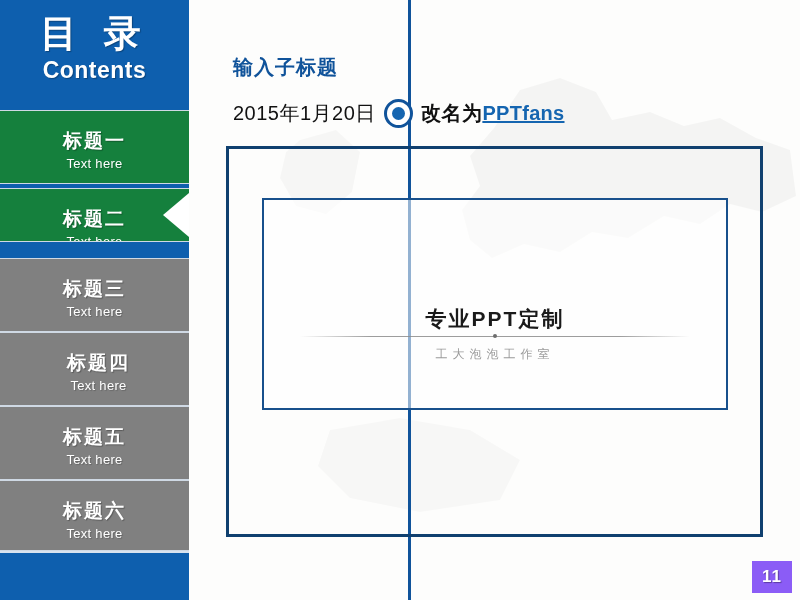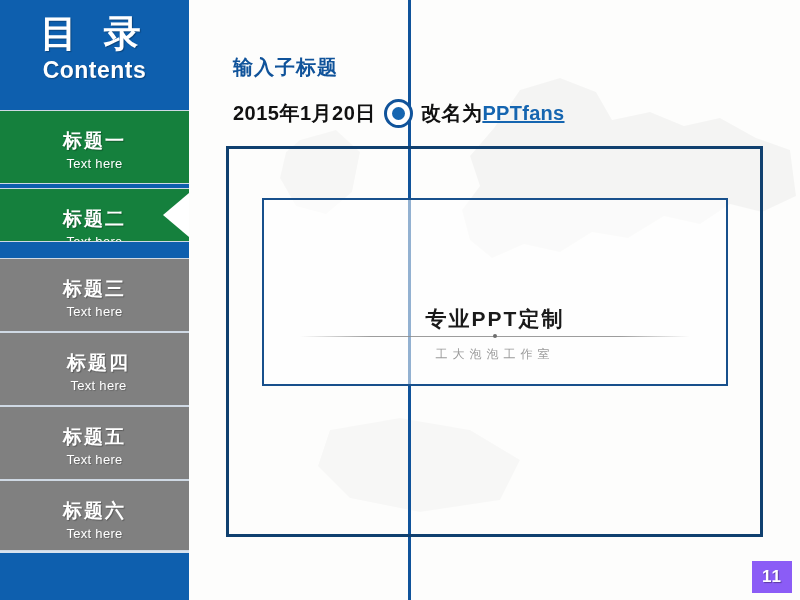--- a/index.html
+++ b/index.html
@@ -138,21 +138,21 @@
     position: absolute;
     left: 233px;
     top: 98px;
     height: 30px;
     display: flex;
     align-items: center;
     z-index: 5;
   }
   .date-text {
     font-size: 20px;
-    font-weight: bold;
+    font-weight: normal;
     color: #111111;
     letter-spacing: .5px;
   }
   .node-dot {
     width: 29px;
     height: 29px;
     margin: 0 8px;
     border-radius: 50%;
     border: 3px solid #10539a;
     background: #ffffff;
@@ -193,21 +193,21 @@
     border: 3px solid #10406f;
     box-sizing: border-box;
     background: transparent;
     z-index: 2;
   }
   .inner-frame {
     position: absolute;
     left: 262px;
     top: 198px;
     width: 466px;
-    height: 188px;
+    height: 212px;
     border: 2px solid #18508c;
     box-sizing: border-box;
     background: rgba(255,255,255,.55);
     z-index: 2;
   }
   .logo-block {
     position: absolute;
     left: 0;
     right: 0;
     top: 106px;

